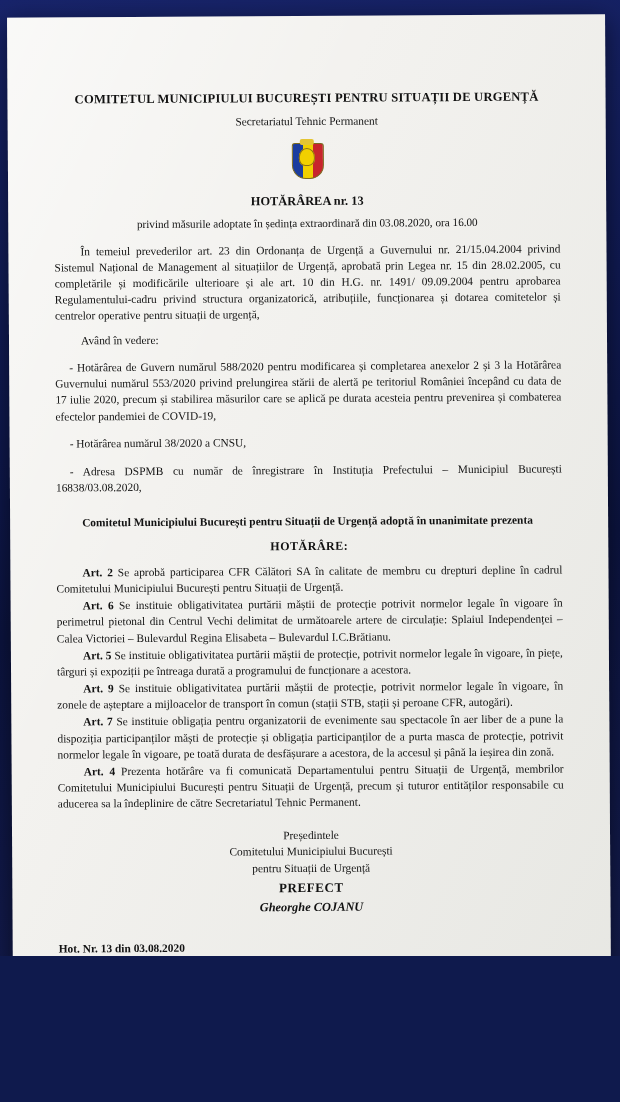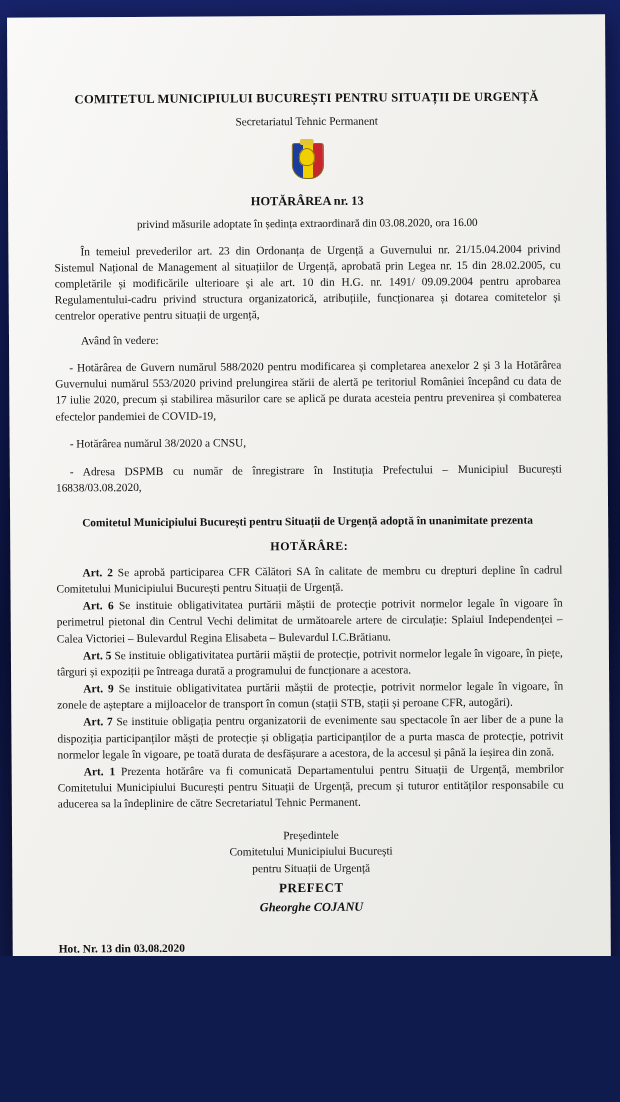--- a/index.html
+++ b/index.html
@@ -289,21 +289,21 @@
       </p>
       <p class="art">
         <span class="b">Art. 9</span>
         <span>Se instituie obligativitatea purtării măștii de protecție, potrivit normelor legale în vigoare, în zonele de așteptare a mijloacelor de transport în comun (stații STB, stații și peroane CFR, autogări).</span>
       </p>
       <p class="art">
         <span class="b">Art. 7</span>
         <span>Se instituie obligația pentru organizatorii de evenimente sau spectacole în aer liber de a pune la dispoziția participanților măști de protecție și obligația participanților de a purta masca de protecție, potrivit normelor legale în vigoare, pe toată durata de desfășurare a acestora, de la accesul și până la ieșirea din zonă.</span>
       </p>
       <p class="art">
-        <span class="b">Art. 1</span>
+        <span class="b">Art. 4</span>
         <span>Prezenta hotărâre va fi comunicată Departamentului pentru Situații de Urgență, membrilor Comitetului Municipiului București pentru Situații de Urgență, precum și tuturor entităților responsabile cu aducerea sa la îndeplinire de către Secretariatul Tehnic Permanent.</span>
       </p>
 
       <div class="signature">
         <div>Președintele</div>
         <div>Comitetului Municipiului București</div>
         <div>pentru Situații de Urgență</div>
         <div class="prefect">PREFECT</div>
         <div class="name">Gheorghe COJANU</div>
       </div>

